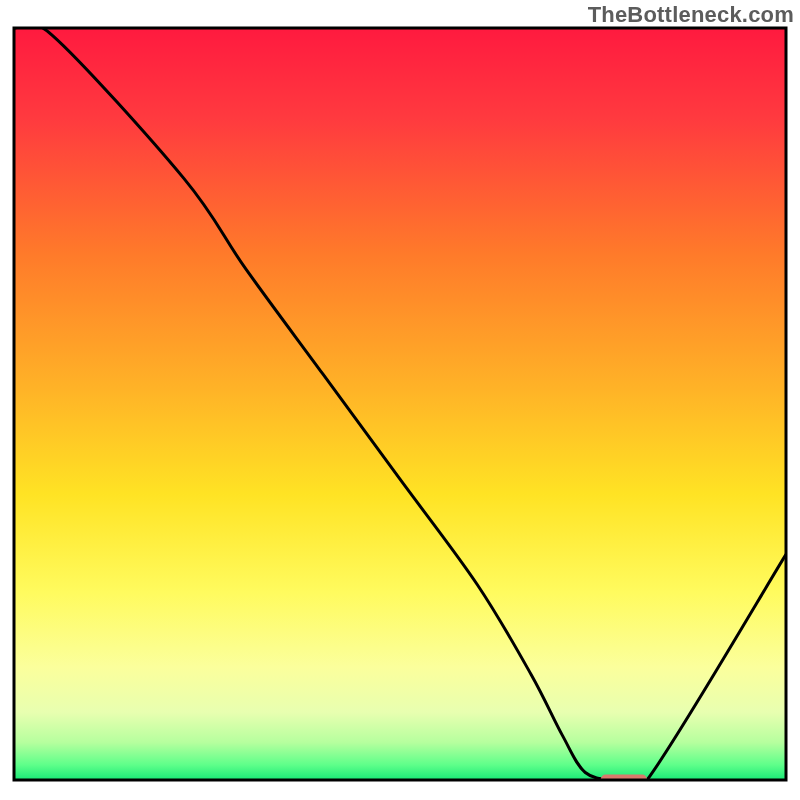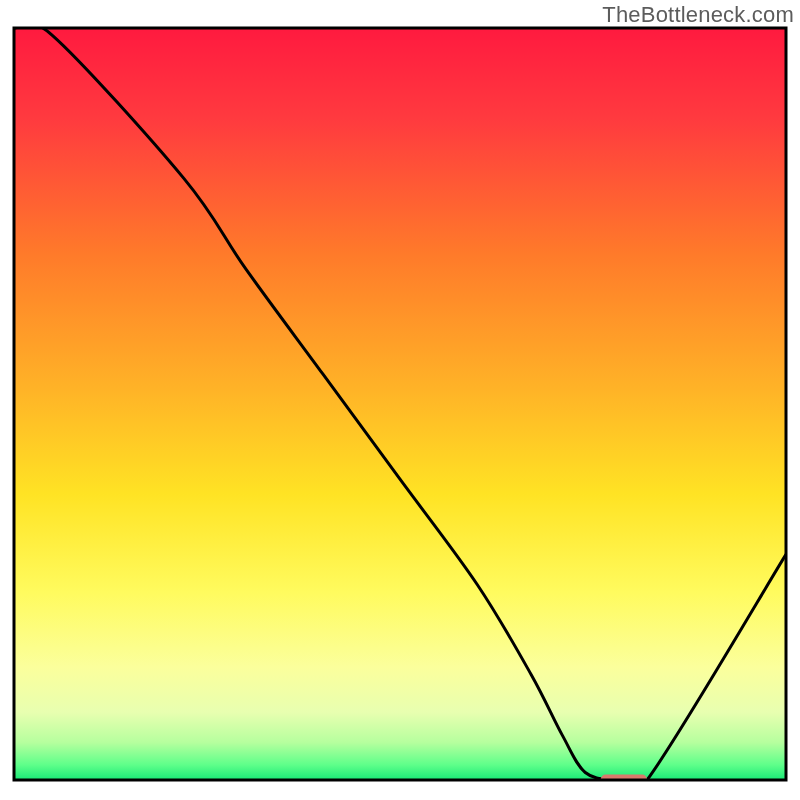--- a/index.html
+++ b/index.html
@@ -14,21 +14,21 @@
   .wrap {
     position: relative;
     width: 800px;
     height: 800px;
   }
   .watermark {
     position: absolute;
     top: 2px;
     right: 6px;
     font-size: 22px;
-    font-weight: 400;
+    font-weight: 700;
     color: #5c5c5c;
     letter-spacing: 0.2px;
     z-index: 10;
   }
   svg.chart {
     position: absolute;
     left: 0;
     top: 0;
   }
 </style>

